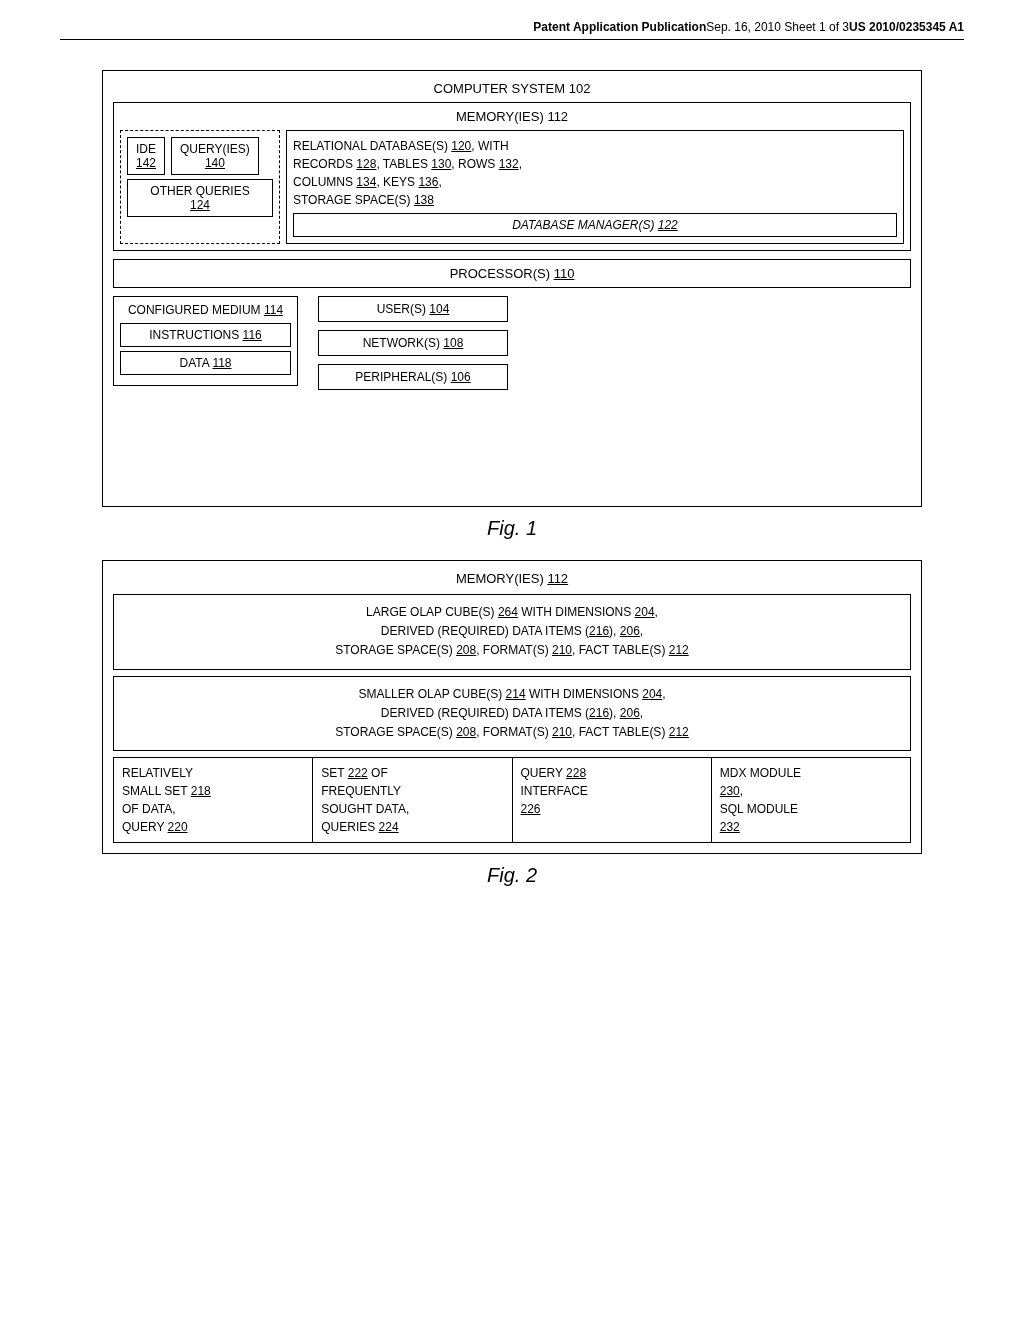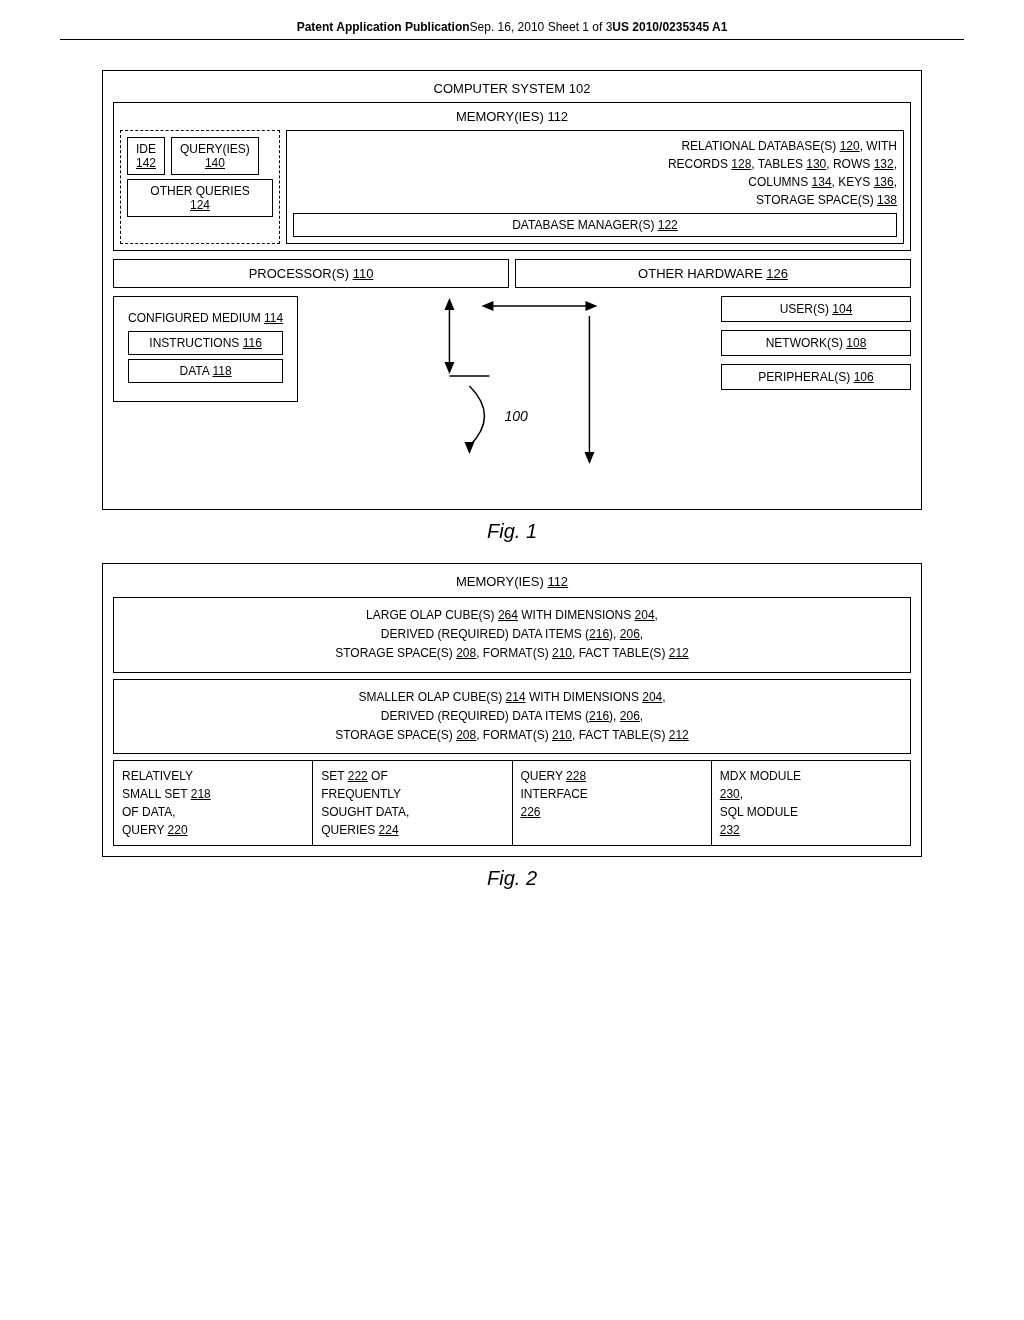--- a/index.html
+++ b/index.html
@@ -7,21 +7,21 @@
       background: #fff;
       font-family: Arial, Helvetica, sans-serif;
       font-size: 13px;
       color: #000;
       width: 1024px;
       min-height: 1320px;
       padding: 20px 60px;
     }
     .header {
       display: flex;
-      justify-content: center;
+      justify-content: flex-end;
       font-size: 12px;
       margin-bottom: 30px;
       padding-bottom: 5px;
       border-bottom: 1px solid #000;
     }
     .header-left { font-weight: bold; }
     .header-right { font-weight: bold; }
 
     
     u { text-decoration: underline; }
@@ -81,48 +81,49 @@
       text-align: center;
       font-size: 12px;
       margin-top: 4px;
     }
     .relational-db-box {
       border: 1.5px solid #000;
       flex: 1;
       padding: 6px;
     }
     .relational-db-text {
-      text-align: right;
+      text-align: left;
       font-size: 12px;
       line-height: 1.5;
     }
     .db-manager-box {
       border: 1.5px solid #000;
       padding: 4px;
       text-align: center;
       font-size: 12px;
       margin-top: 4px;
+      font-style: italic;
     }
 
     
     .proc-hw-row {
       display: flex;
       gap: 6px;
       margin-bottom: 8px;
     }
     .proc-box, .hw-box {
       border: 1.5px solid #000;
       padding: 6px 24px;
       text-align: center;
       font-size: 13px;
       flex: 1;
     }
     .configured-medium-col {
       border: 1.5px solid #000;
-      padding: 14px;
+      padding: 6px;
       min-width: 185px;
       margin-right: 20px;
     }
     .configured-medium-title {
       text-align: center;
       font-size: 12px;
       margin-bottom: 6px;
     }
     .instructions-box, .data-box {
       border: 1.5px solid #000;
@@ -236,60 +237,36 @@
           DATABASE MANAGER(S) <u>122</u>
         </div>
       </div>
     </div>
   </div>
 
   <div class="proc-hw-row">
     <div class="proc-box">
       PROCESSOR(S) <u>110</u>
     </div>
-    <div class="hw-box">
-      OTHER HARDWARE <u>126</u>
-    </div>
   </div>
 
   <div style="position:relative; display:flex; align-items:flex-start; min-height:200px;">
 
     <div class="configured-medium-col">
       <div class="configured-medium-title">
         CONFIGURED MEDIUM <u>114</u>
       </div>
       <div class="instructions-box">
         INSTRUCTIONS <u>116</u>
       </div>
       <div class="data-box">
         DATA <u>118</u>
       </div>
     </div>
 
-    <div style="position:relative; flex:1; min-height:200px;">
-      <svg width="100%" height="200" viewBox="0 0 300 200">
-
-        <line x1="80" y1="10" x2="80" y2="70" stroke="#000" stroke-width="1.5"></line>
-        <polygon points="80,2 75,14 85,14" fill="#000"></polygon>
-        <polygon points="80,78 75,66 85,66" fill="#000"></polygon>
-
-        <line x1="120" y1="10" x2="220" y2="10" stroke="#000" stroke-width="1.5"></line>
-        <polygon points="228,10 216,5 216,15" fill="#000"></polygon>
-        <polygon points="112,10 124,5 124,15" fill="#000"></polygon>
-
-        <line x1="220" y1="20" x2="220" y2="160" stroke="#000" stroke-width="1.5"></line>
-        <polygon points="220,168 215,156 225,156" fill="#000"></polygon>
-
-        <line x1="80" y1="80" x2="120" y2="80" stroke="#000" stroke-width="1.5"></line>
-
-        <path d="M 100 90 Q 130 120 100 150" stroke="#000" stroke-width="1.5" fill="none"></path>
-        <polygon points="100,158 95,146 105,146" fill="#000"></polygon>
-        <text x="135" y="125" font-size="14" font-style="italic" font-family="Arial">100</text>
-      </svg>
-    </div>
 
     <div class="fig1-right-section">
       <div class="user-box">
         USER(S) <u>104</u>
       </div>
       <div class="network-box">
         NETWORK(S) <u>108</u>
       </div>
       <div class="peripheral-box">
         PERIPHERAL(S) <u>106</u>

